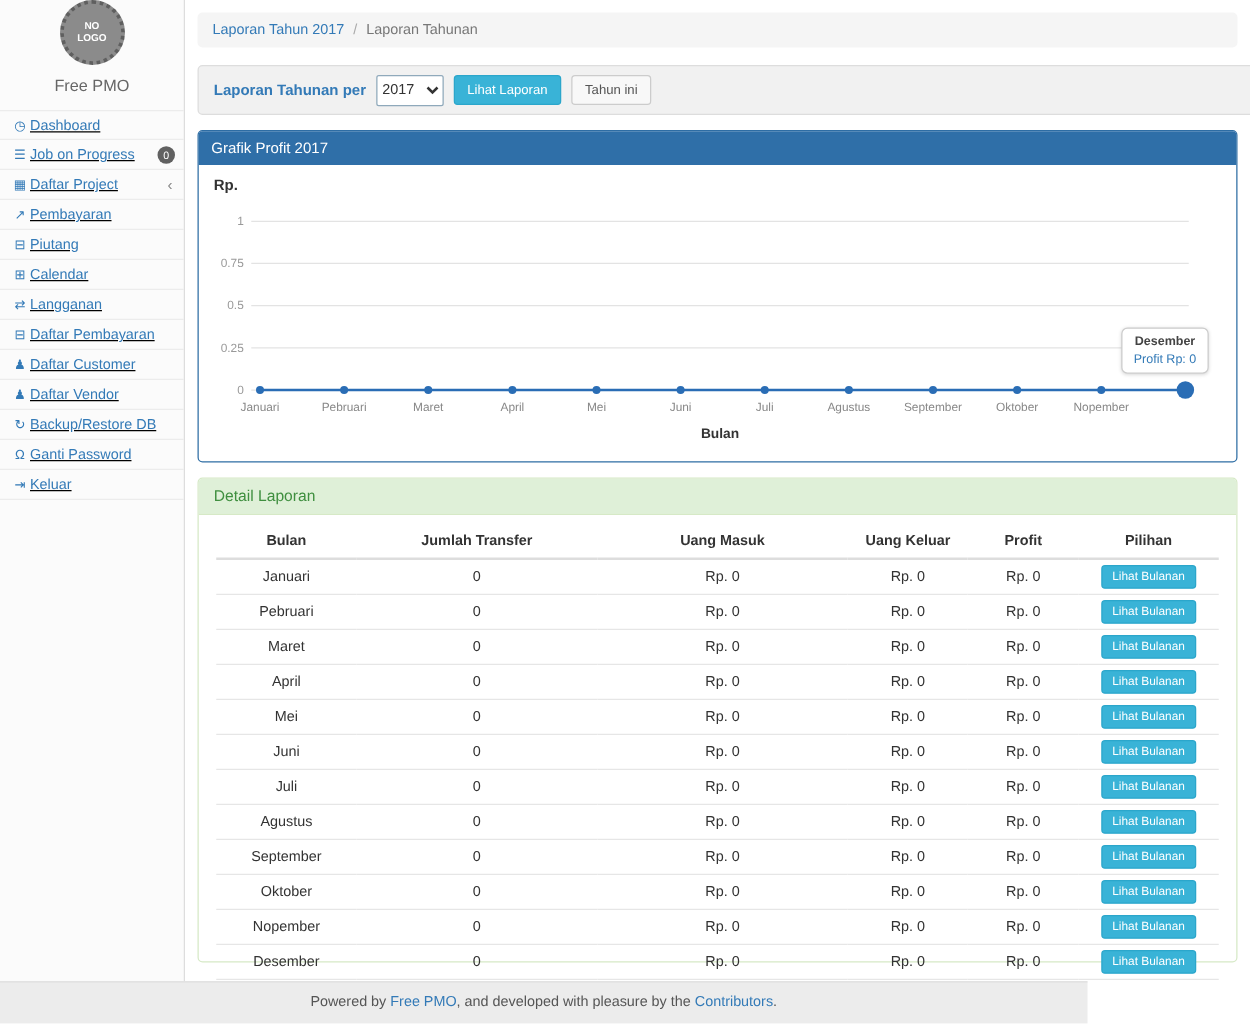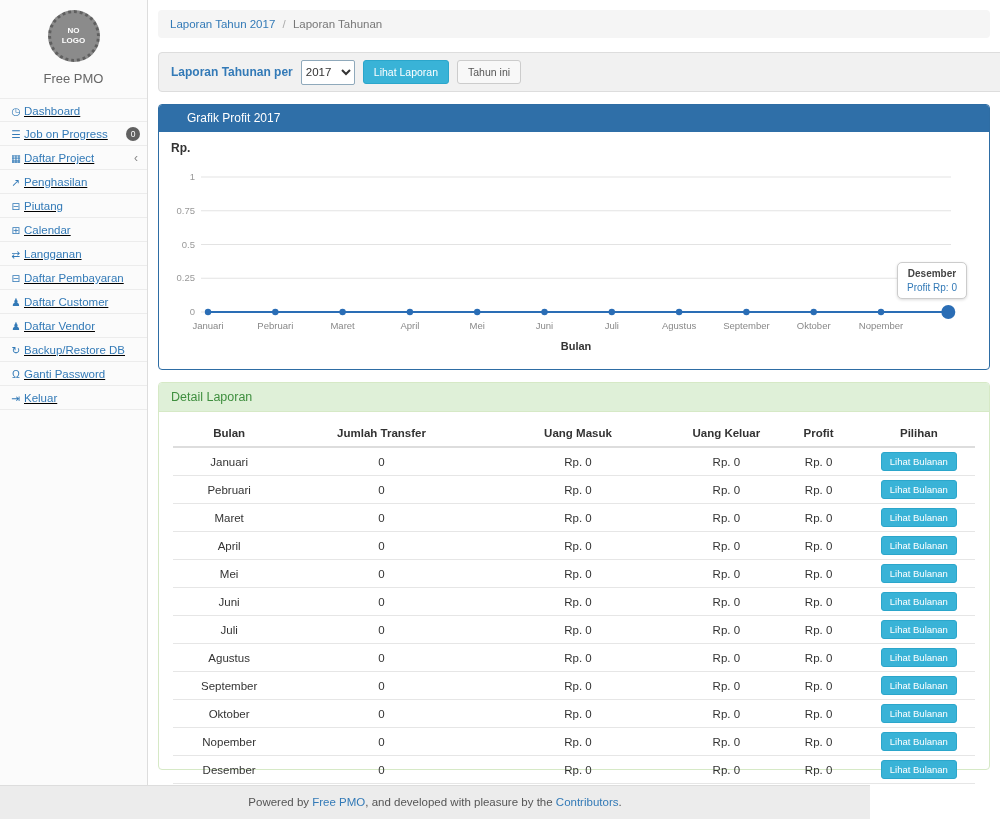--- a/index.html
+++ b/index.html
@@ -3,21 +3,21 @@
 <meta charset="utf-8">
 <style>
   * { box-sizing: border-box; }
   html,body { margin:0; padding:0; background:#fff; }
   body { font-family:"Liberation Sans","DejaVu Sans",sans-serif; }
   .page { position:relative; width:1000px; height:819px; background:#fff; overflow:hidden; }
 
   
   .sidebar { position:absolute; left:0; top:0; width:148px; height:785px;
              background:#fbfbfb; border-right:1px solid #ddd; }
-  .logo-wrap { text-align:center; padding-top:10px; }
+  .logo-wrap { text-align:center; padding-top:0; }
   .logo-circle { width:52px; height:52px; margin:0 auto; border-radius:50%;
                  background:#8b8b8b; border:3px dotted #5f5f5f; color:#fff;
                  display:flex; align-items:center; justify-content:center;
                  font-size:8px; font-weight:bold; line-height:1.25; white-space:pre-line; text-align:center; }
   .brand { margin-top:9px; font-size:13px; color:#666; text-align:center; }
   .menu { margin:12px 0 0 0; padding:0; list-style:none;text-decoration:underline; }
   .menu li { position:relative; height:24px; line-height:24px; padding-left:8px;
              border-bottom:1px solid #ececec; font-size:11.5px; color:#337ab7; cursor:pointer; }
   .menu li:first-child { border-top:1px solid #ececec; }
   .menu .icon { display:inline-block; width:16px; font-size:10.5px; text-align:center; }
@@ -39,21 +39,21 @@
   .well-label { color:#337ab7; font-weight:bold; font-size:12px; }
   .year-select { height:25px; min-width:54px; font-size:11.5px; border:1px solid #8fa9bb;
                  background:#fff; border-radius:2px; color:#333; font-family:inherit; }
   .btn { font-family:inherit; font-size:10.5px; padding:5px 10px; border-radius:3px; cursor:pointer; }
   .btn-info { background:#39b3d7; border:1px solid #2ba6cb; color:#fff; }
   .btn-default { background:#f8f8f8; border:1px solid #ccc; color:#555; }
 
   
   .panel { position:absolute; left:158px; width:832px; background:#fff; border-radius:4px; }
   .panel-chart { top:104px; height:266px; border:1px solid #2e6da4; }
-  .ph-blue { background:#2f6fa8; color:#fff; height:27px; line-height:27px; padding-left:28px;
+  .ph-blue { background:#2f6fa8; color:#fff; height:27px; line-height:27px; padding-left:10px;
              font-size:12px; border-radius:3px 3px 0 0; }
   .chart-body { position:relative; width:100%; height:237px; }
   .chart-body svg { position:absolute; left:0; top:0; }
   .tooltip-box { position:absolute; right:22px; top:130px; background:#fff; border:1px solid #ccc;
                  border-radius:5px; padding:5px 9px; text-align:center; font-size:10px;
                  box-shadow:0 1px 3px rgba(0,0,0,.15); }
   .tooltip-title { font-weight:bold; color:#444; margin-bottom:3px; }
   .tooltip-value { color:#337ab7;text-align:right; }
 
   .panel-table { top:382px; height:388px; border:1px solid #d6e9c6; }
@@ -80,21 +80,21 @@
   <div class="sidebar">
     <div class="logo-wrap">
       <div class="logo-circle">NO
 LOGO</div>
     </div>
     <div class="brand">Free PMO</div>
     <ul class="menu" id="sidebar-menu">
         <li><span class="icon">◷</span><span>Dashboard</span></li>
         <li><span class="icon">☰</span><span>Job on Progress</span><span class="mbadge">0</span></li>
         <li><span class="icon">▦</span><span>Daftar Project</span><span class="chev">‹</span></li>
-        <li><span class="icon">↗</span><span>Penghasilan</span></li>
+        <li><span class="icon">↗</span><span>Pembayaran</span></li>
         <li><span class="icon">⊟</span><span>Piutang</span></li>
         <li><span class="icon">⊞</span><span>Calendar</span></li>
         <li><span class="icon">⇄</span><span>Langganan</span></li>
         <li><span class="icon">⊟</span><span>Daftar Pembayaran</span></li>
         <li><span class="icon">♟</span><span>Daftar Customer</span></li>
         <li><span class="icon">♟</span><span>Daftar Vendor</span></li>
         <li><span class="icon">↻</span><span>Backup/Restore DB</span></li>
         <li><span class="icon">Ω</span><span>Ganti Password</span></li>
         <li><span class="icon">⇥</span><span>Keluar</span></li>
       </ul>

